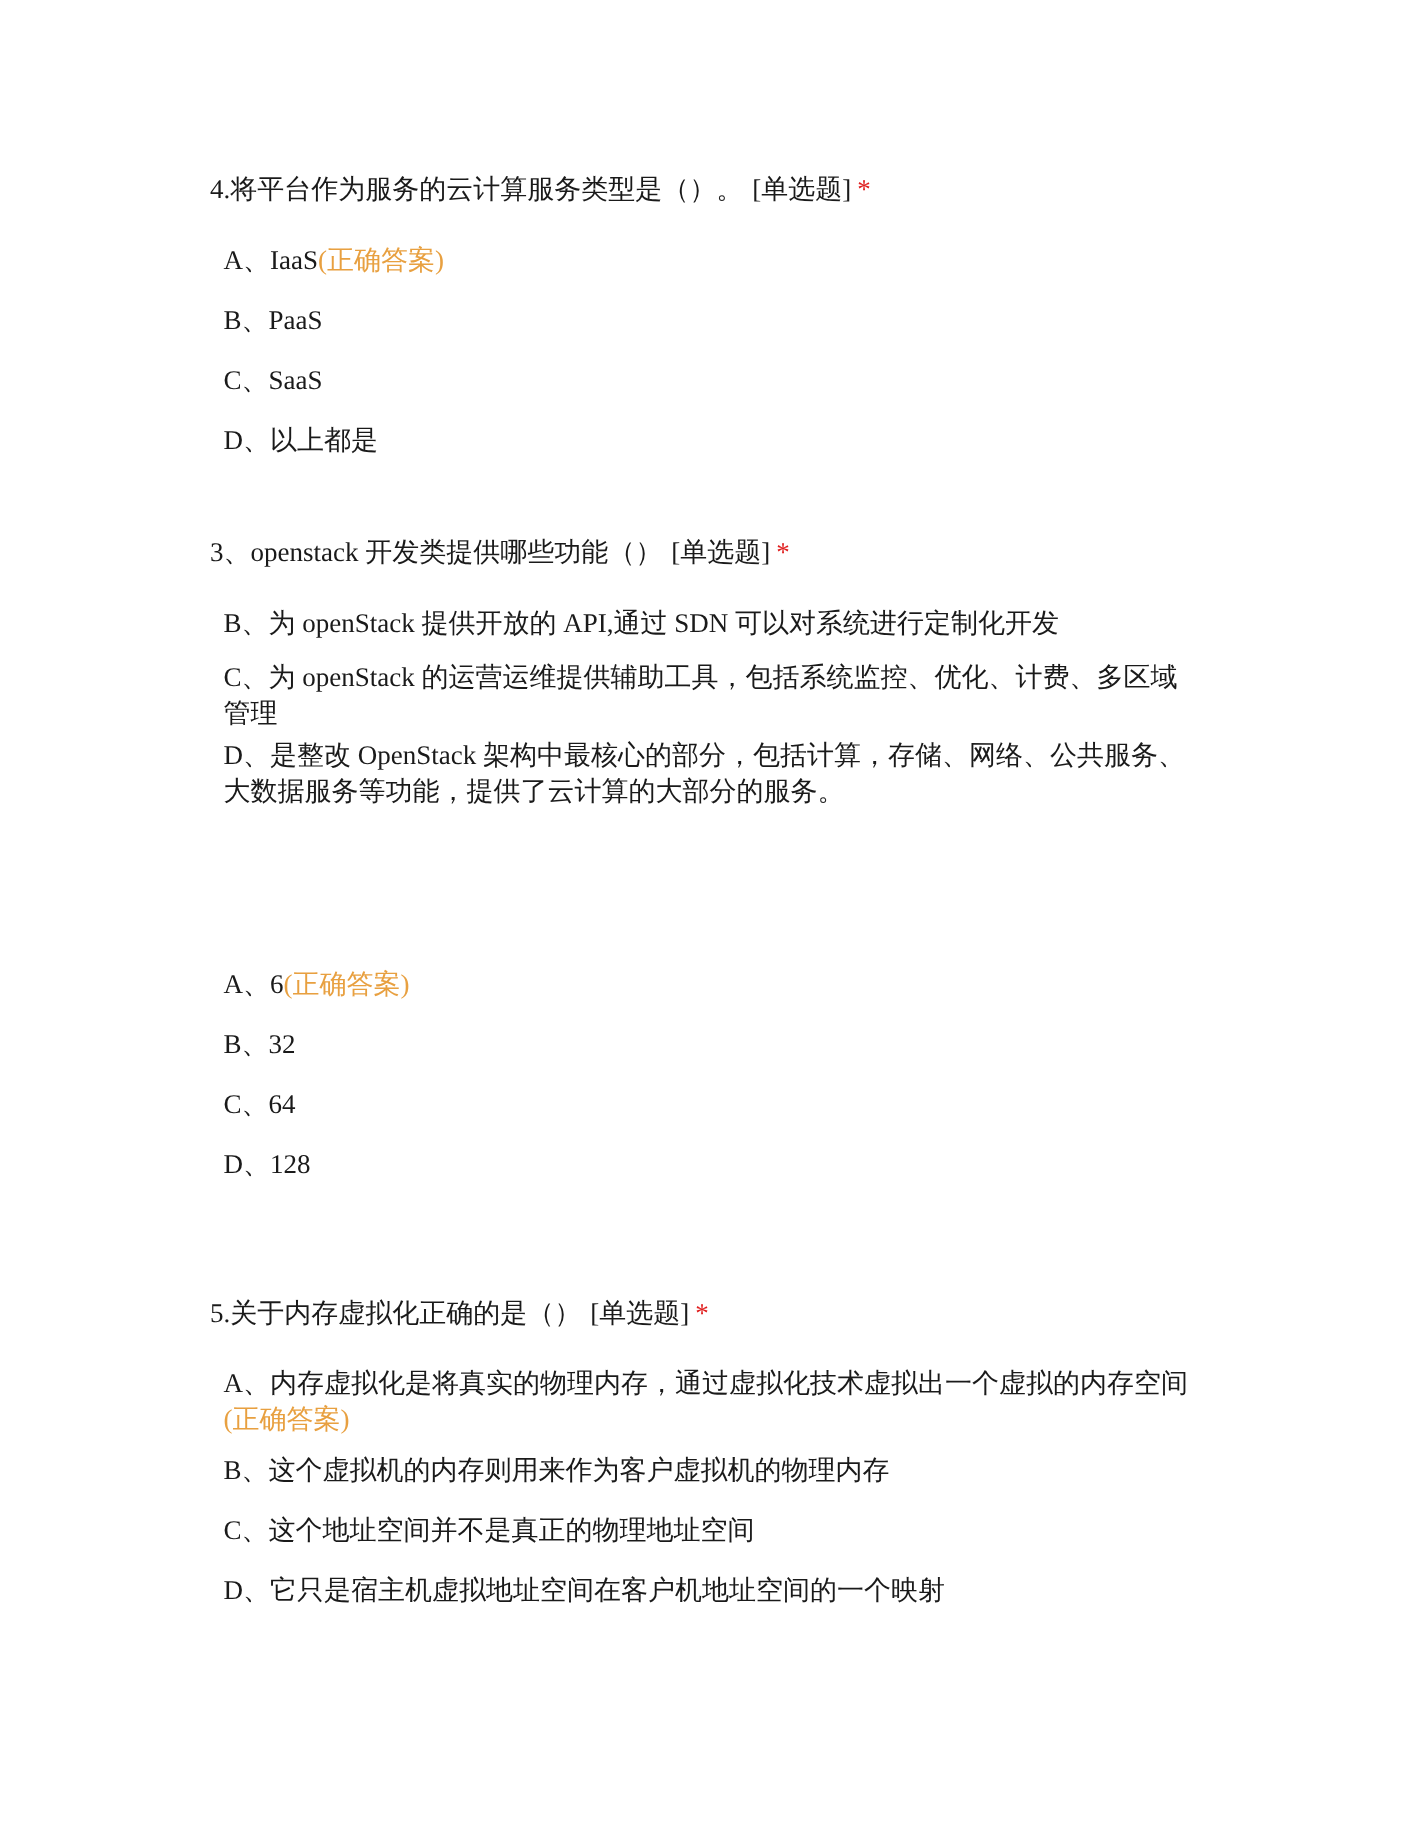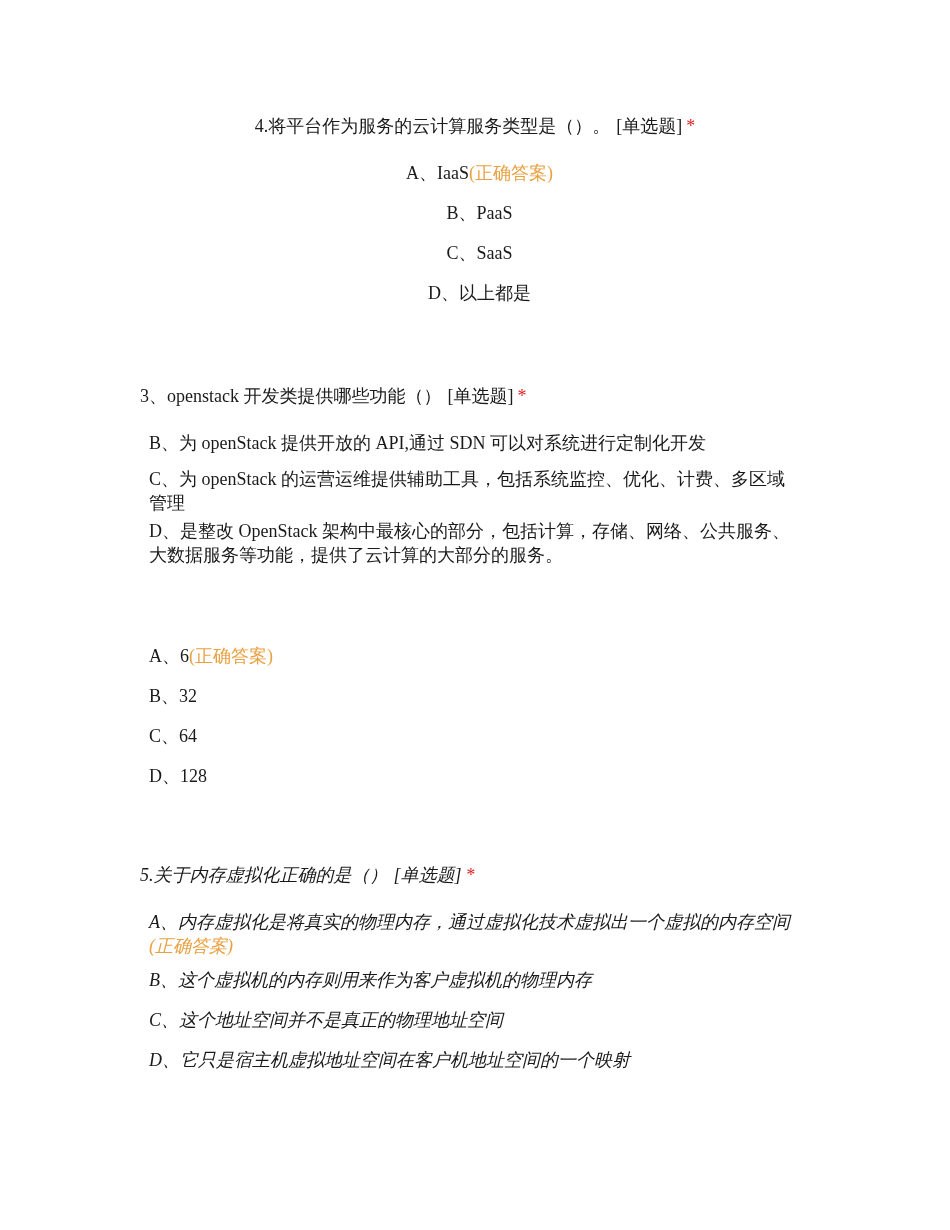--- a/index.html
+++ b/index.html
@@ -58,53 +58,53 @@
     }
     .correct {
       color: #e8a040;
     }
   </style>
 </head>
 <body>
 
 <div class="page">
 
-  <div class="question" style="top:114px;text-align:center;">
+  <div class="question" style="top:114px;">
     <div class="q-title">
       <span>4.将平台作为服务的云计算服务类型是（）。</span><span class="q-type">[单选题]</span><span class="required">*</span>
     </div>
     <div class="options">
       <div class="option"><span>A、IaaS</span><span class="correct">(正确答案)</span></div>
       <div class="option"><span>B、PaaS</span></div>
       <div class="option"><span>C、SaaS</span></div>
       <div class="option"><span>D、以上都是</span></div>
     </div>
   </div>
 
-  <div class="question" style="top:356px;margin-top:28px;">
+  <div class="question" style="top:356px;">
     <div class="q-title">
       <span>3、openstack 开发类提供哪些功能（）</span><span class="q-type">[单选题]</span><span class="required">*</span>
     </div>
     <div class="options">
       <div class="option" style="margin-bottom:12px;"><span>B、为 openStack 提供开放的 API,通过 SDN 可以对系统进行定制化开发</span></div>
       <div class="option wrap tight"><span>C、为 openStack 的运营运维提供辅助工具，包括系统监控、优化、计费、多区域管理</span></div>
       <div class="option wrap tight"><span>D、是整改 OpenStack 架构中最核心的部分，包括计算，存储、网络、公共服务、大数据服务等功能，提供了云计算的大部分的服务。</span></div>
     </div>
   </div>
 
   <div class="question" style="top:621px;">
     <div class="options">
       <div class="option"><span>A、6</span><span class="correct">(正确答案)</span></div>
       <div class="option"><span>B、32</span></div>
       <div class="option"><span>C、64</span></div>
       <div class="option"><span>D、128</span></div>
     </div>
   </div>
 
-  <div class="question" style="top:863px;font-style:italic;">
+  <div class="question" style="top:863px;">
     <div class="q-title">
       <span>5.关于内存虚拟化正确的是（）</span><span class="q-type">[单选题]</span><span class="required">*</span>
     </div>
     <div class="options">
       <div class="option wrap" style="margin-bottom:10px;"><span>A、内存虚拟化是将真实的物理内存，通过虚拟化技术虚拟出一个虚拟的内存空间</span><span class="correct">(正确答案)</span></div>
       <div class="option"><span>B、这个虚拟机的内存则用来作为客户虚拟机的物理内存</span></div>
       <div class="option"><span>C、这个地址空间并不是真正的物理地址空间</span></div>
       <div class="option"><span>D、它只是宿主机虚拟地址空间在客户机地址空间的一个映射</span></div>
     </div>
   </div>

